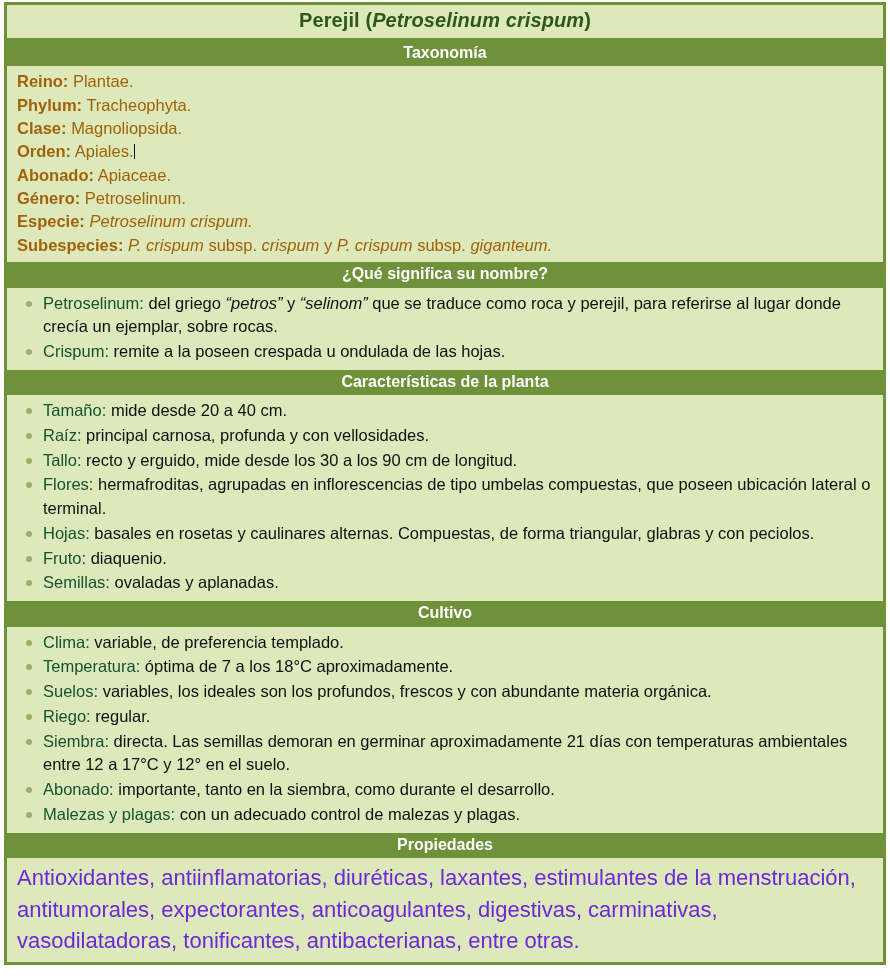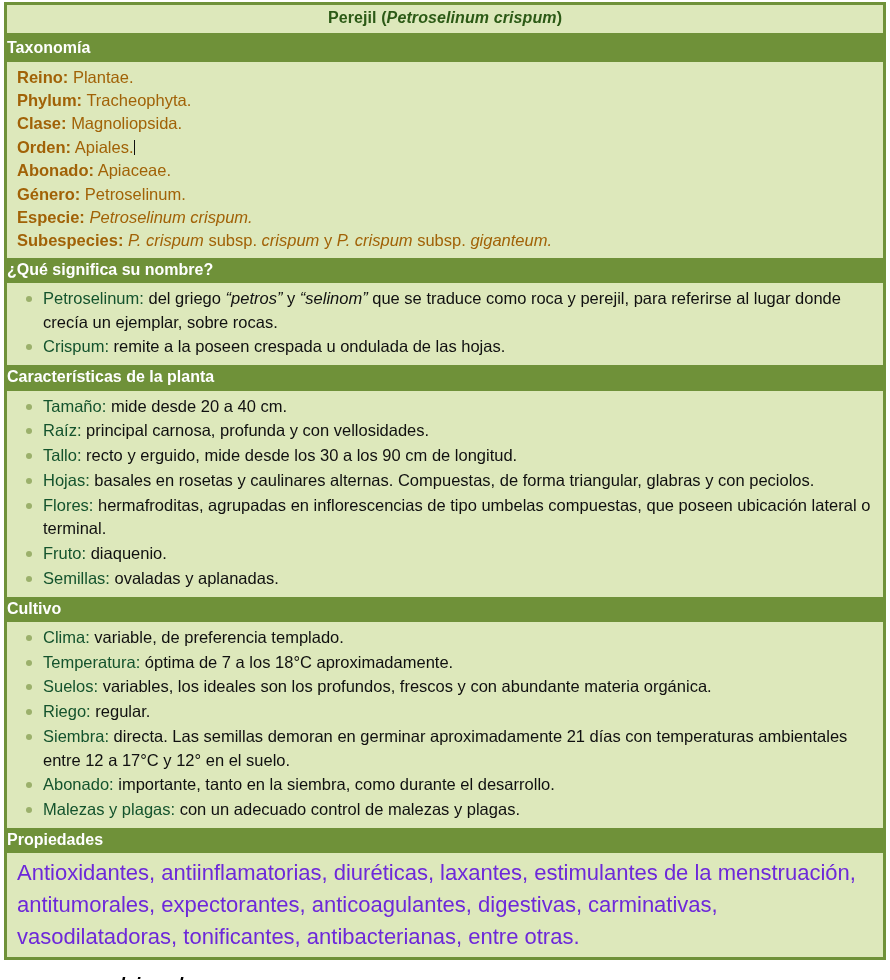--- a/index.html
+++ b/index.html
@@ -33,34 +33,34 @@
 
   
   .title-bar {
     background: #dde8bb;
     border-bottom: 3px solid #6f9139;
     text-align: center;
     padding: 4px 0 6px 0;
   }
   .title-text {
     color: #2c5a16;
-    font-size: 16px;
+    font-size: 20px;
     font-weight: bold;
     letter-spacing: 0.1px;
     line-height: 1.15;
   }
   .title-text i { font-style: italic; }
 
   
   .section-head {
     background: #6f9139;
     color: #ffffff;
     font-size: 16px;
     font-weight: bold;
-    text-align: left;
+    text-align: center;
     padding: 3px 0 4px 0;
     line-height: 1.15;
   }
 
   
   .panel {
     background: #dde8bb;
     padding: 4px 10px 5px 10px;
     box-sizing: border-box;
   }
@@ -161,22 +161,22 @@
         <li><span class="lbl">Crispum:</span><span> remite a la poseen crespada u ondulada de las hojas.</span></li>
       </ul>
     </div>
 
     <div class="section-head">Características de la planta</div>
     <div class="panel">
       <ul class="blist">
         <li><span class="lbl">Tamaño:</span><span> mide desde 20 a 40 cm.</span></li>
         <li><span class="lbl">Raíz:</span><span> principal carnosa, profunda y con vellosidades.</span></li>
         <li><span class="lbl">Tallo:</span><span> recto y erguido, mide desde los 30 a los 90 cm de longitud.</span></li>
+        <li><span class="lbl">Flores:</span><span> hermafroditas, agrupadas en inflorescencias de tipo umbelas compuestas, que poseen ubicación lateral o terminal.</span></li>
         <li><span class="lbl">Hojas:</span><span> basales en rosetas y caulinares alternas. Compuestas, de forma triangular, glabras y con peciolos.</span></li>
-        <li><span class="lbl">Flores:</span><span> hermafroditas, agrupadas en inflorescencias de tipo umbelas compuestas, que poseen ubicación lateral o terminal.</span></li>
         <li><span class="lbl">Fruto:</span><span> diaquenio.</span></li>
         <li><span class="lbl">Semillas:</span><span> ovaladas y aplanadas.</span></li>
       </ul>
     </div>
 
     <div class="section-head">Cultivo</div>
     <div class="panel">
       <ul class="blist">
         <li><span class="lbl">Clima:</span><span> variable, de preferencia templado.</span></li>
         <li><span class="lbl">Temperatura:</span><span> óptima de 7 a los 18°C aproximadamente.</span></li>

